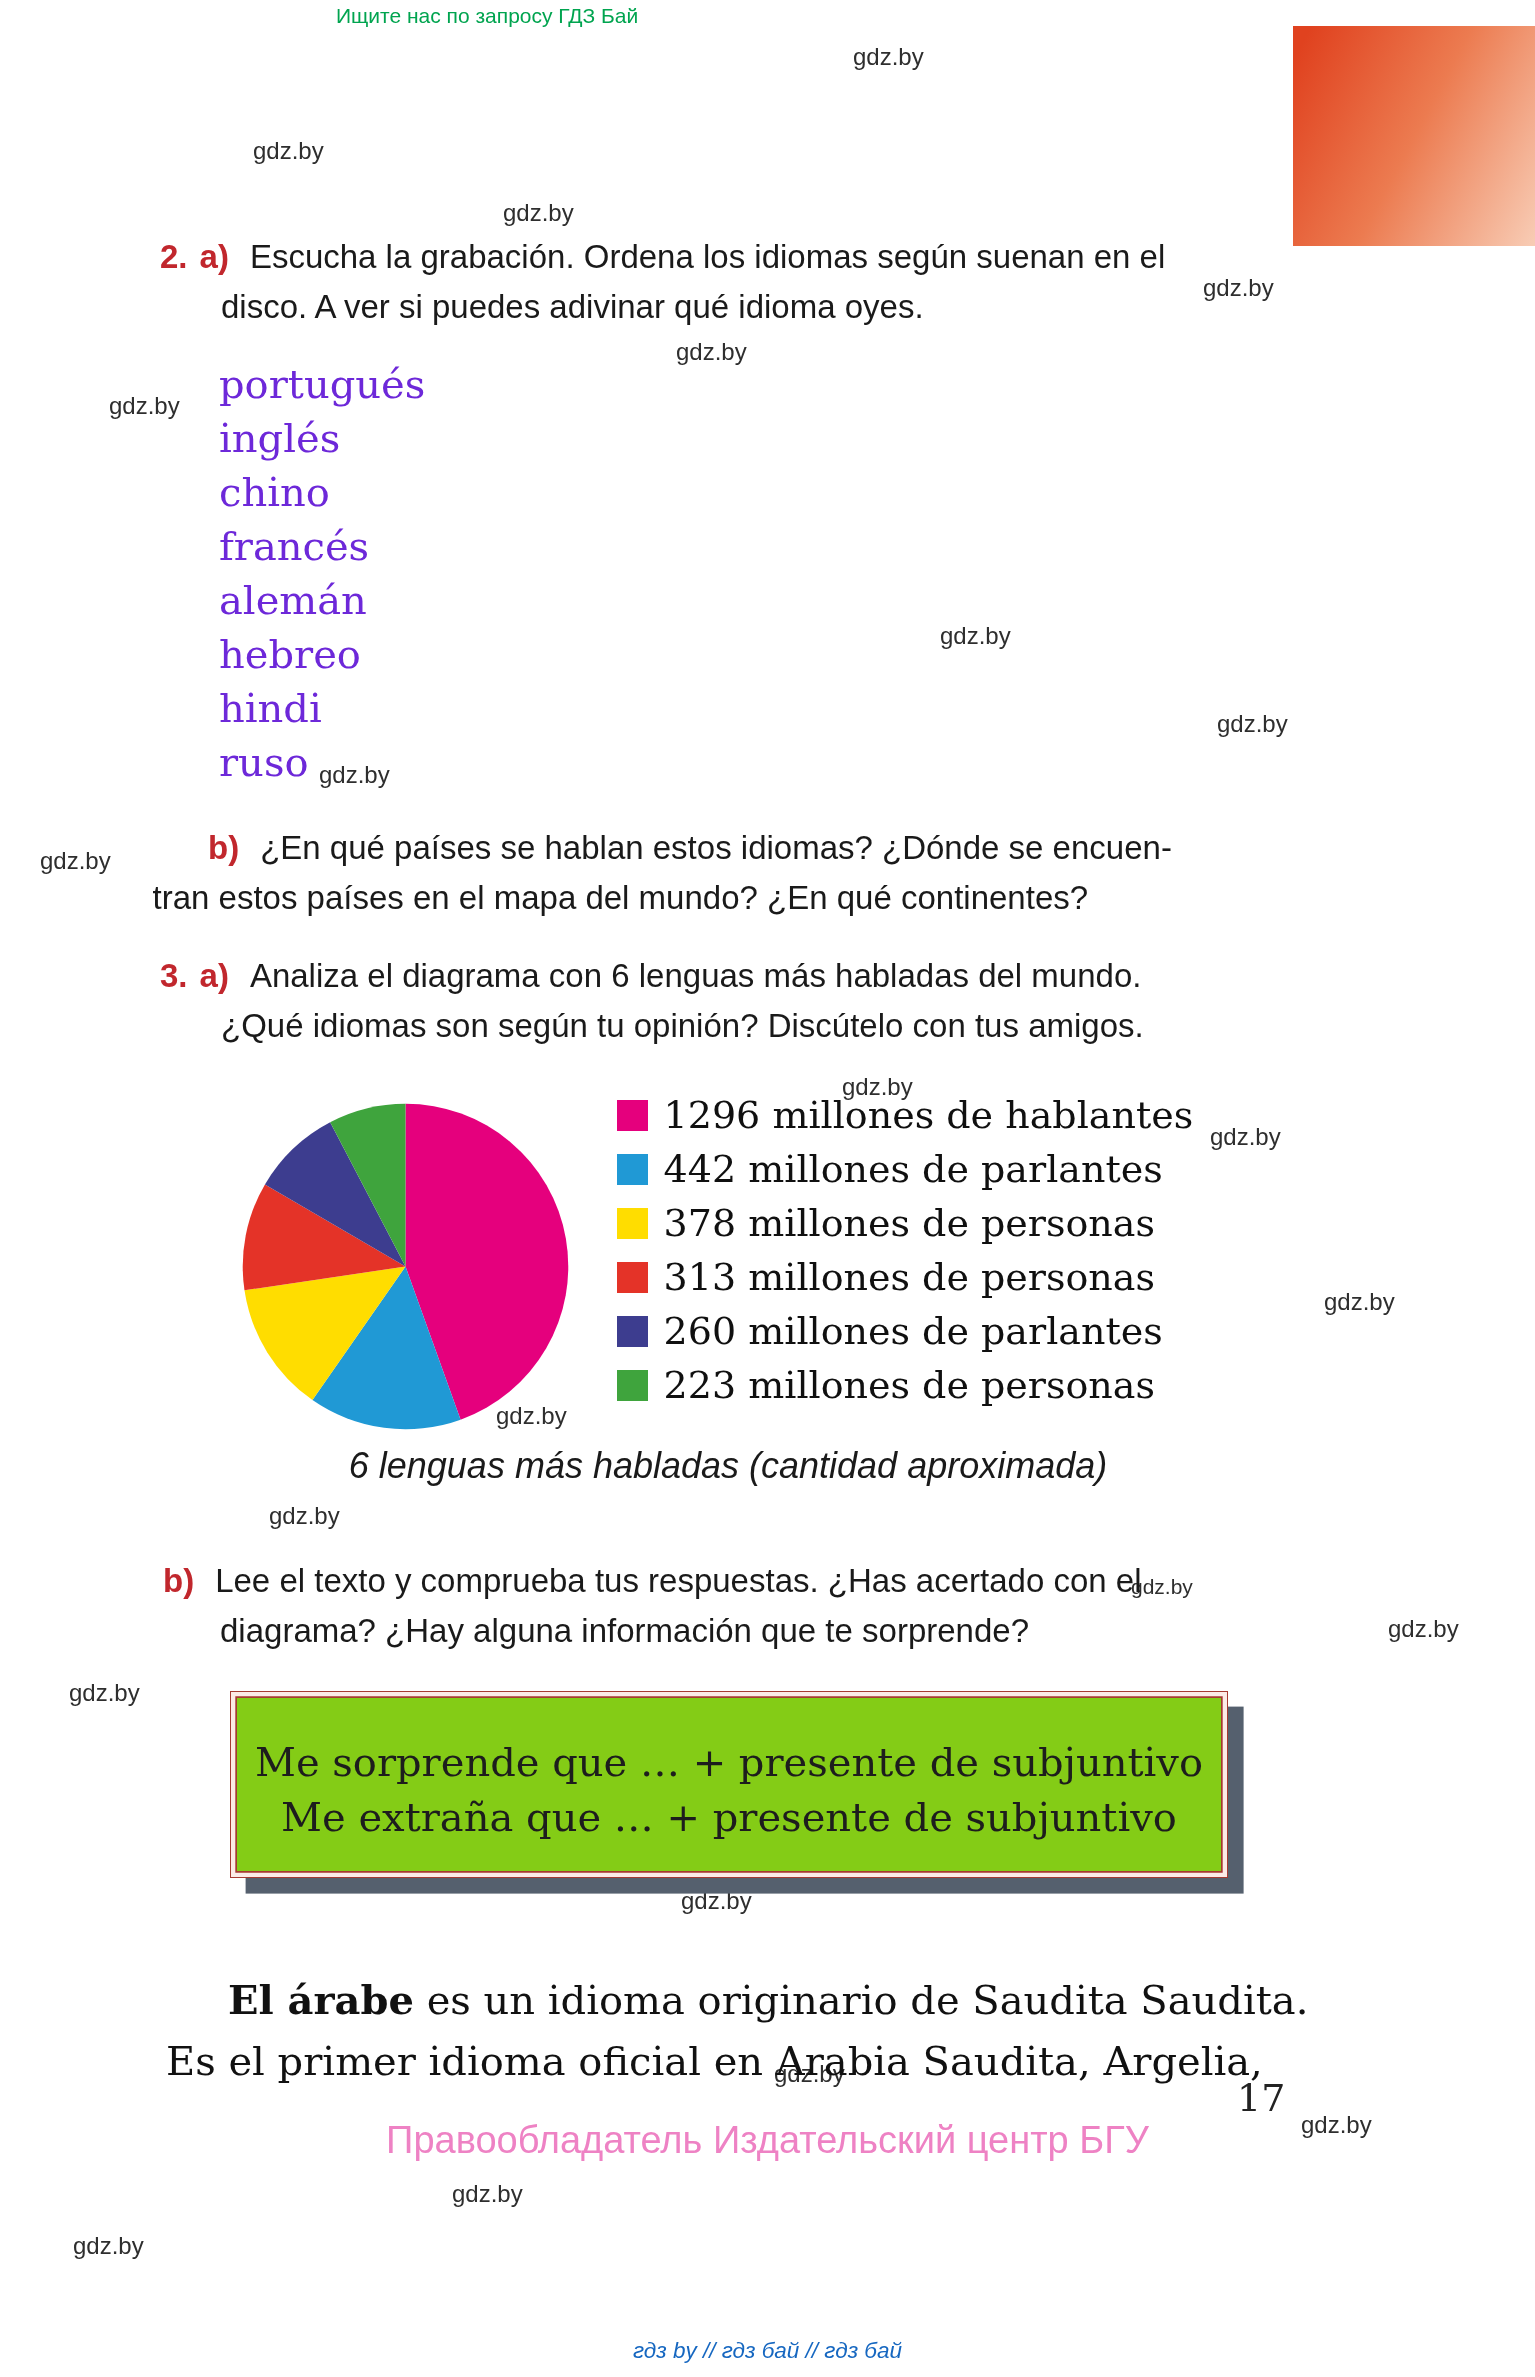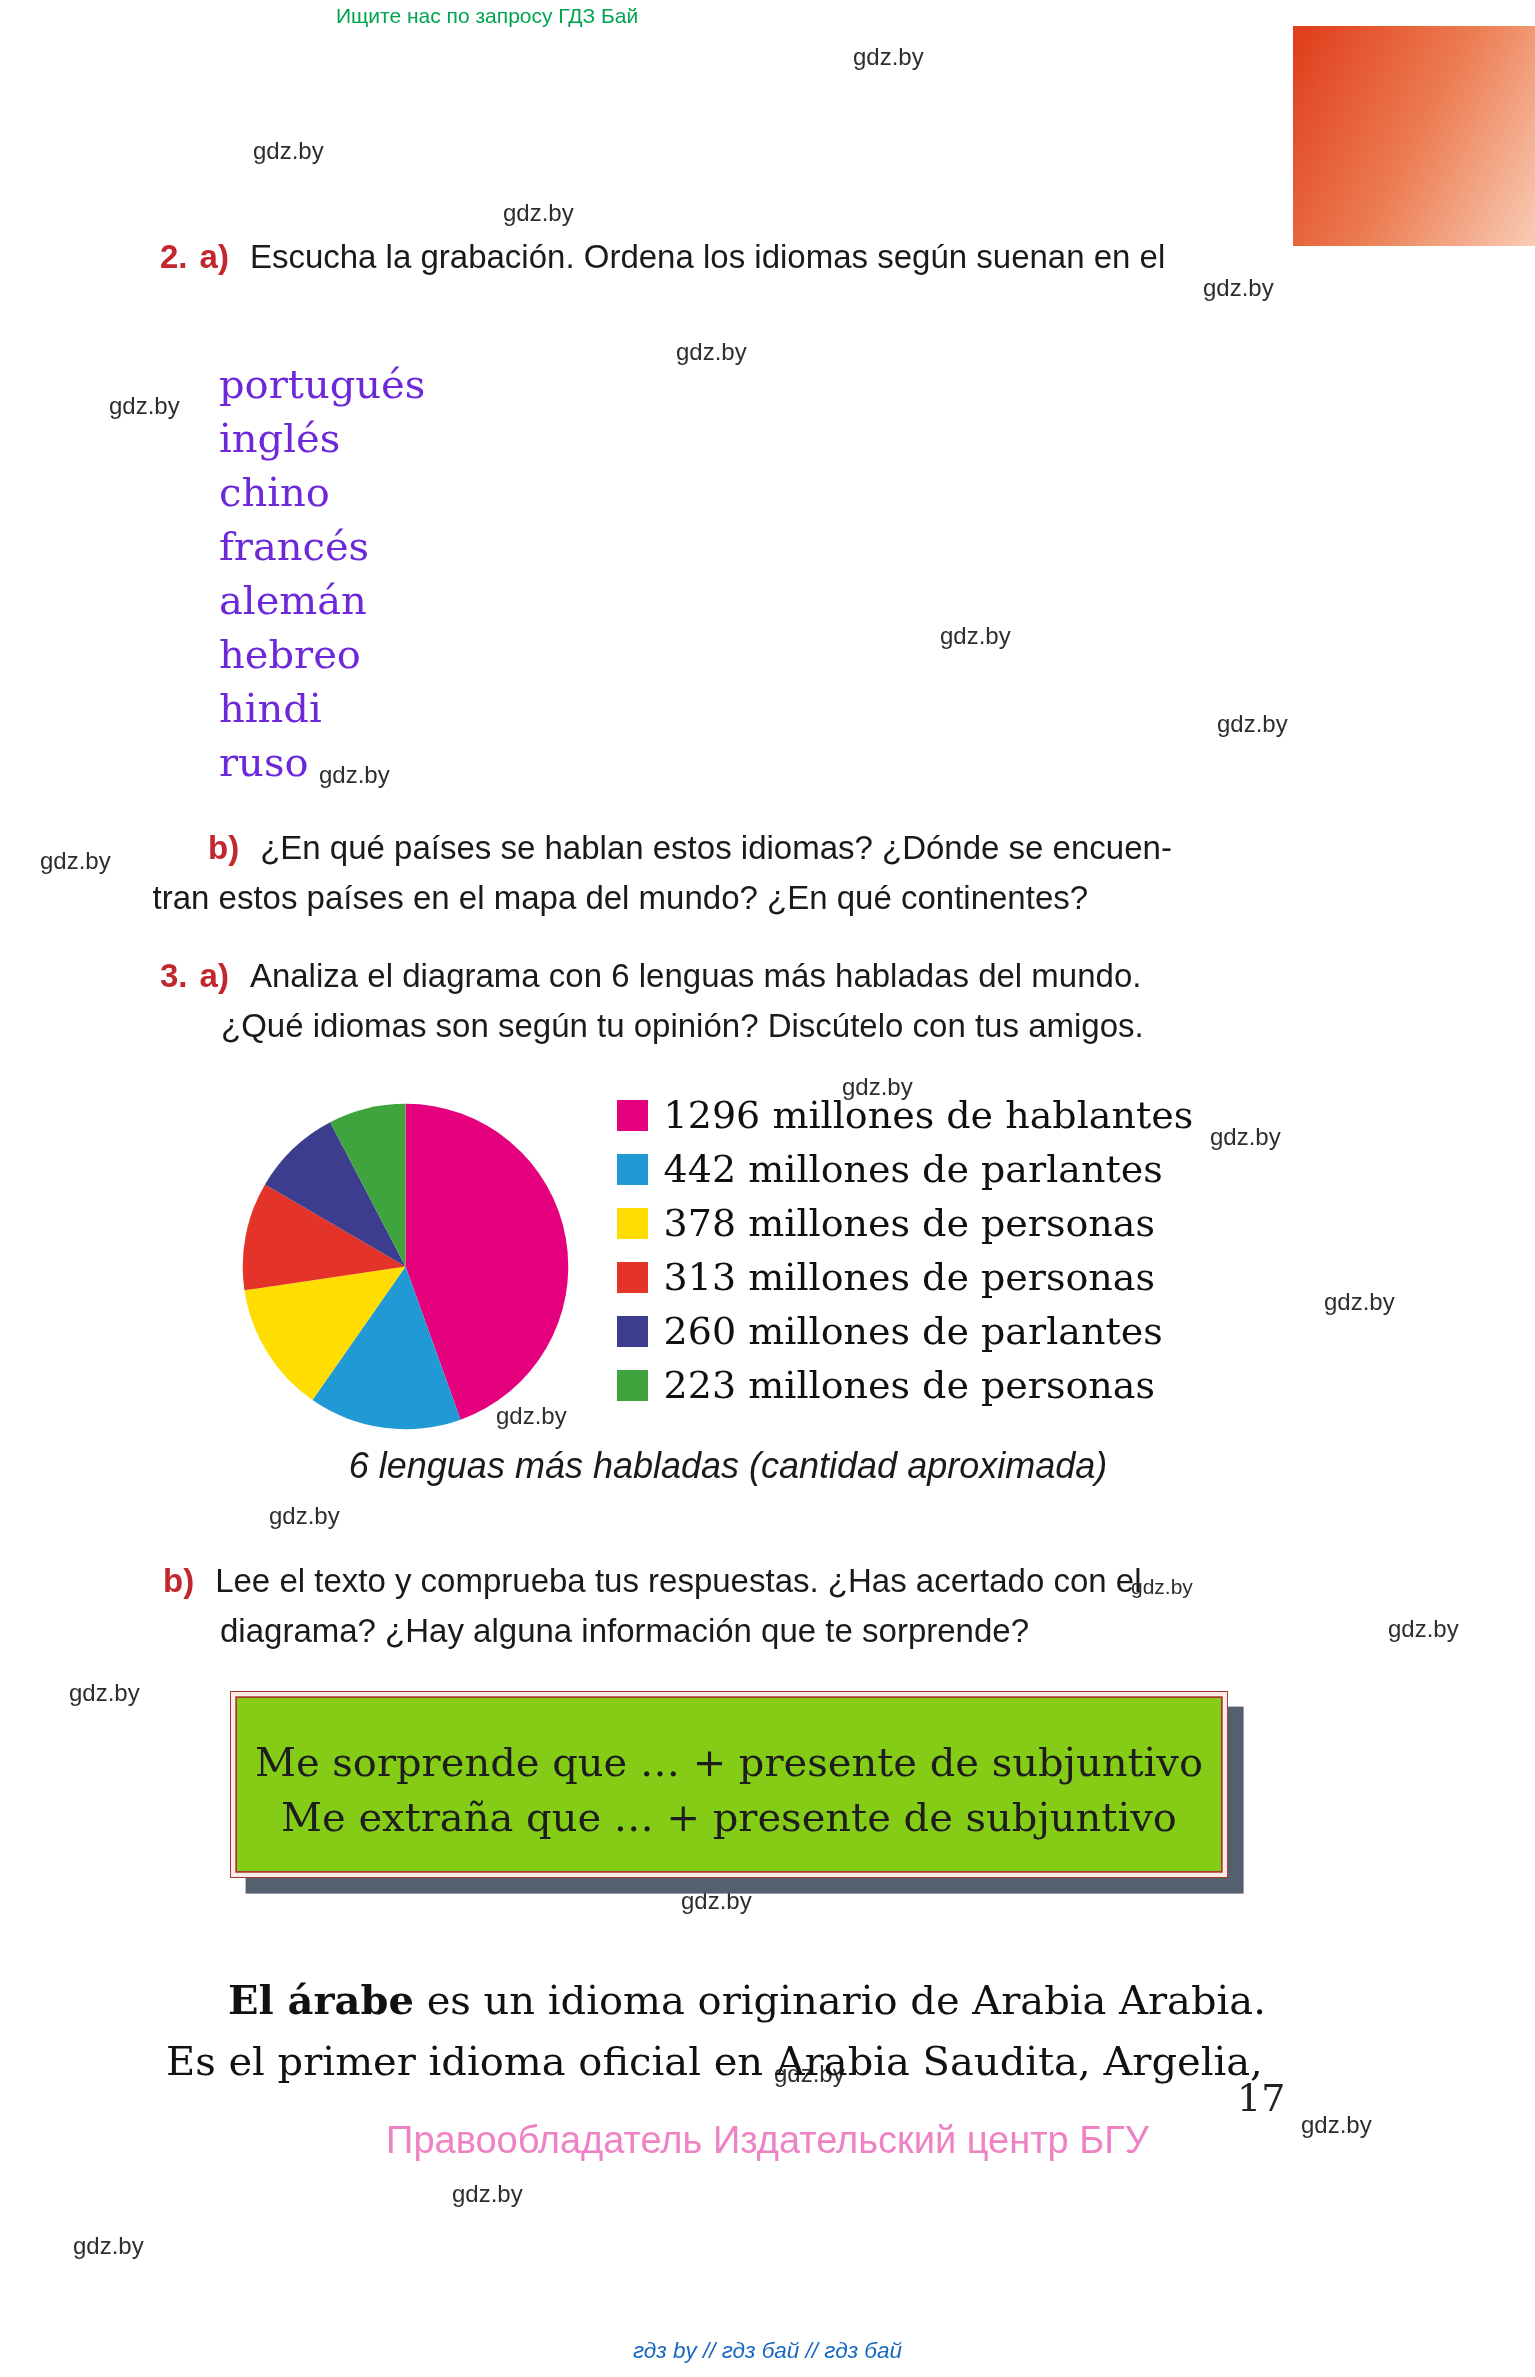--- a/index.html
+++ b/index.html
@@ -76,20 +76,21 @@
       <span class="wm" style="left: 774px; top: 2060px;">gdz.by</span>
       <span class="wm" style="left: 1301px; top: 2111px;">gdz.by</span>
       <span class="wm" style="left: 452px; top: 2180px;">gdz.by</span>
       <span class="wm" style="left: 73px; top: 2232px;">gdz.by</span>
     </div>
 
   <div class="abs" style="left:160px; top:232px;">
     <div class="exline">
       <span class="exnum">2.</span><span class="exnum lbl">a)</span><span class="txt">Escucha la grabación. Ordena los idiomas según suenan en el</span>
     </div>
+    <div class="exline" style="padding-left:61px;">disco. A ver si puedes adivinar qué idioma oyes.</div>
   </div>
 
   <div class="abs serif" style="left:219px; top:357px;">
     <div class="lang">portugués</div>
     <div class="lang">inglés</div>
     <div class="lang">chino</div>
     <div class="lang">francés</div>
     <div class="lang">alemán</div>
     <div class="lang">hebreo</div>
     <div class="lang">hindi</div>
@@ -153,21 +154,21 @@
     <div class="exline" style="padding-left:57px;">diagrama? ¿Hay alguna información que te sorprende?</div>
   </div>
 
   <div class="grammar-box">
     <div class="box-line">Me sorprende que … + presente de subjuntivo</div>
     <div class="box-line">Me extraña que … + presente de subjuntivo</div>
   </div>
 
   <div class="abs serif" style="left:166px; top:1969px;">
     <div class="para-line" style="padding-left:62px;">
-      <b>El árabe</b><span> es un idioma originario de Arabia Arabia.</span>
+      <b>El árabe</b><span> es un idioma originario de Saudita Saudita.</span>
     </div>
     <div class="para-line">Es el primer idioma oficial en Arabia Saudita, Argelia,</div>
   </div>
 
   <div class="page-number serif">17</div>
   <div class="publisher">Правообладатель Издательский центр БГУ</div>
   <div class="bottom-links">гдз by  //  гдз бай  //  гдз бай</div>
 
 </div>
 

